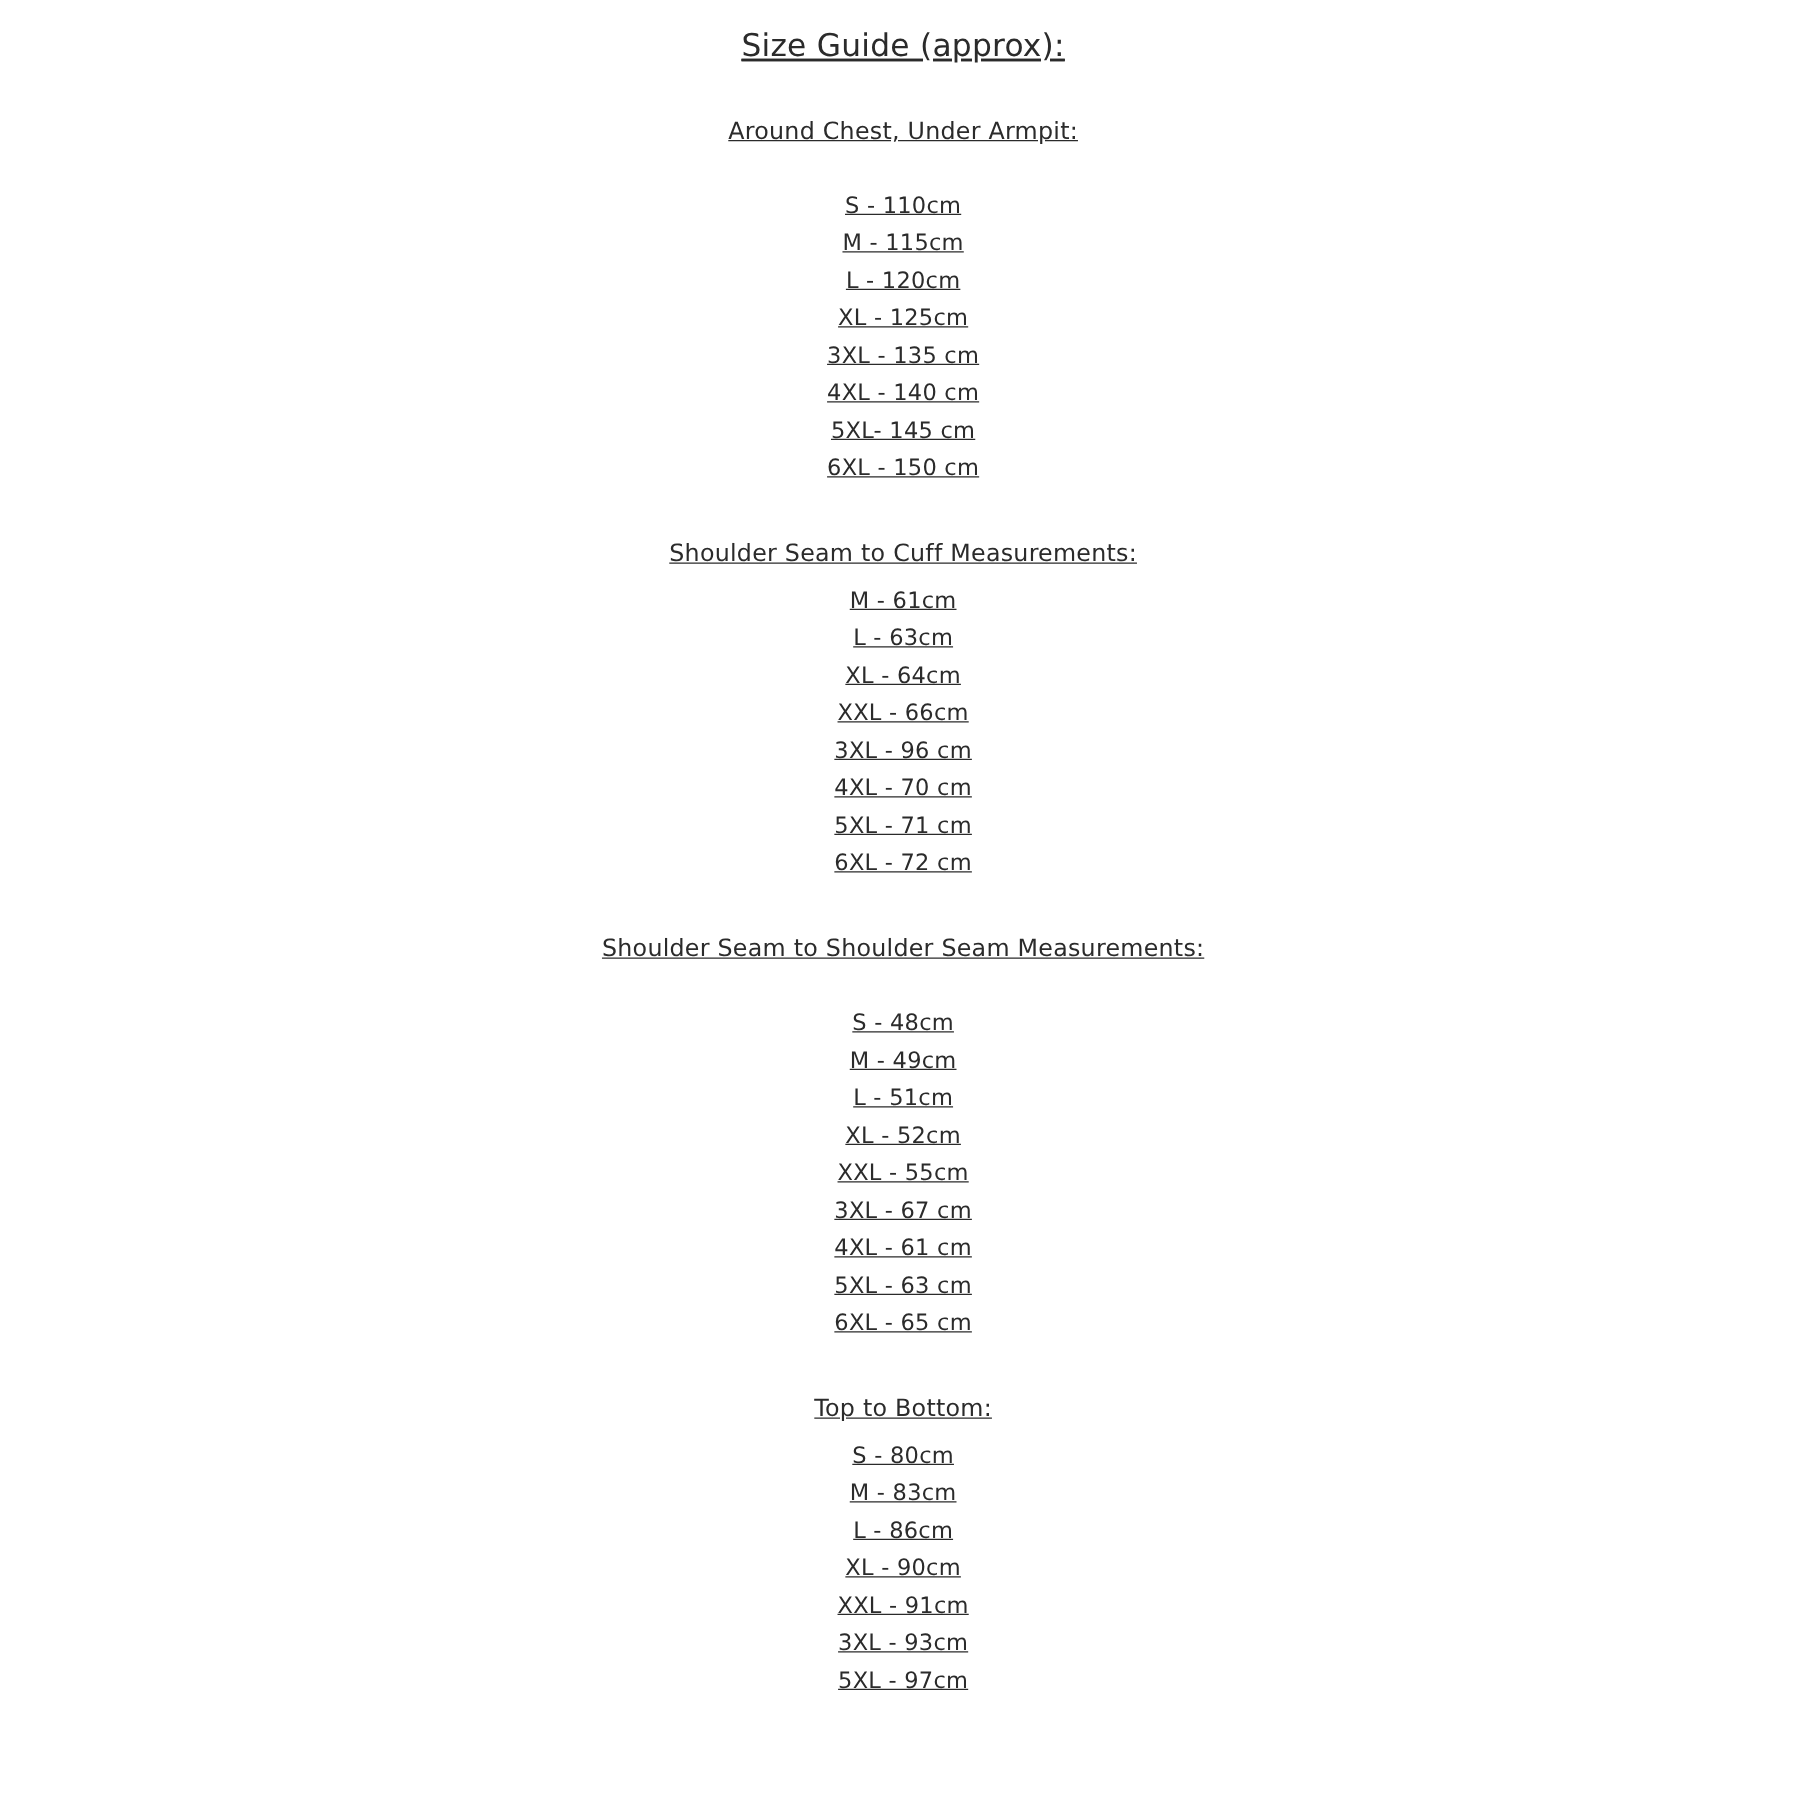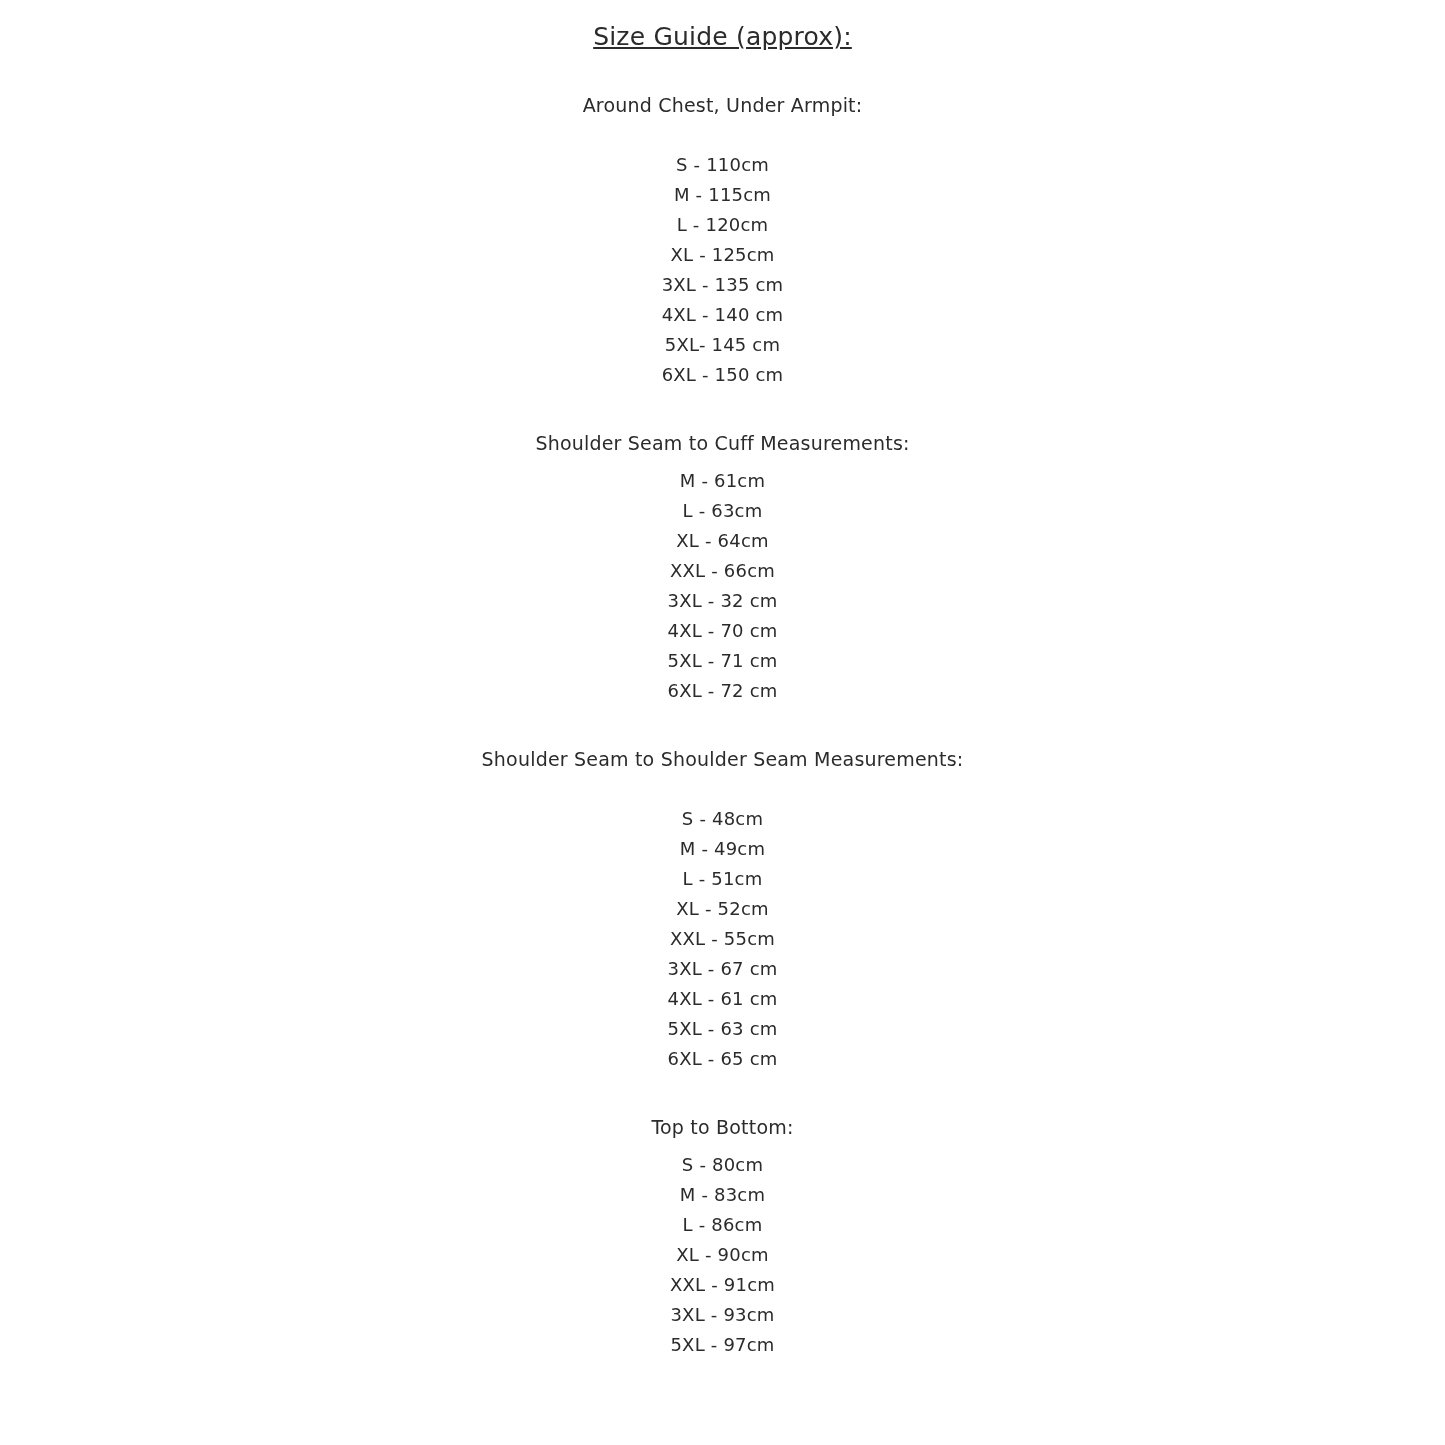--- a/index.html
+++ b/index.html
@@ -13,20 +13,21 @@
     font-family: "DejaVu Sans", sans-serif;
     color: #2b2b2b;
     overflow: hidden;
   }
   .page {
     width: 1445px;
     height: 1056px;
     box-sizing: border-box;
     padding: 14px 0 0 0;
     text-align: center;
+    text-decoration: underline;
   }
   .title {
     font-size: 25px;
     text-decoration: underline;
     margin: 0 0 0 0;
     line-height: 46px;
     letter-spacing: 0.2px;
   }
   .section-heading {
     font-size: 19px;
@@ -70,21 +71,21 @@
   </ul>
 
   <div class="gap-lg"></div>
 
   <div class="section-heading">Shoulder Seam to Cuff Measurements:</div>
   <ul class="rows">
     <li class="row">M - 61cm</li>
     <li class="row">L - 63cm</li>
     <li class="row">XL - 64cm</li>
     <li class="row">XXL - 66cm</li>
-    <li class="row">3XL - 32 cm</li>
+    <li class="row">3XL - 96 cm</li>
     <li class="row">4XL - 70 cm</li>
     <li class="row">5XL - 71 cm</li>
     <li class="row">6XL - 72 cm</li>
   </ul>
 
   <div class="gap-lg"></div>
 
   <div class="section-heading">Shoulder Seam to Shoulder Seam Measurements:</div>
   <div class="gap-md"></div>
   <ul class="rows">

